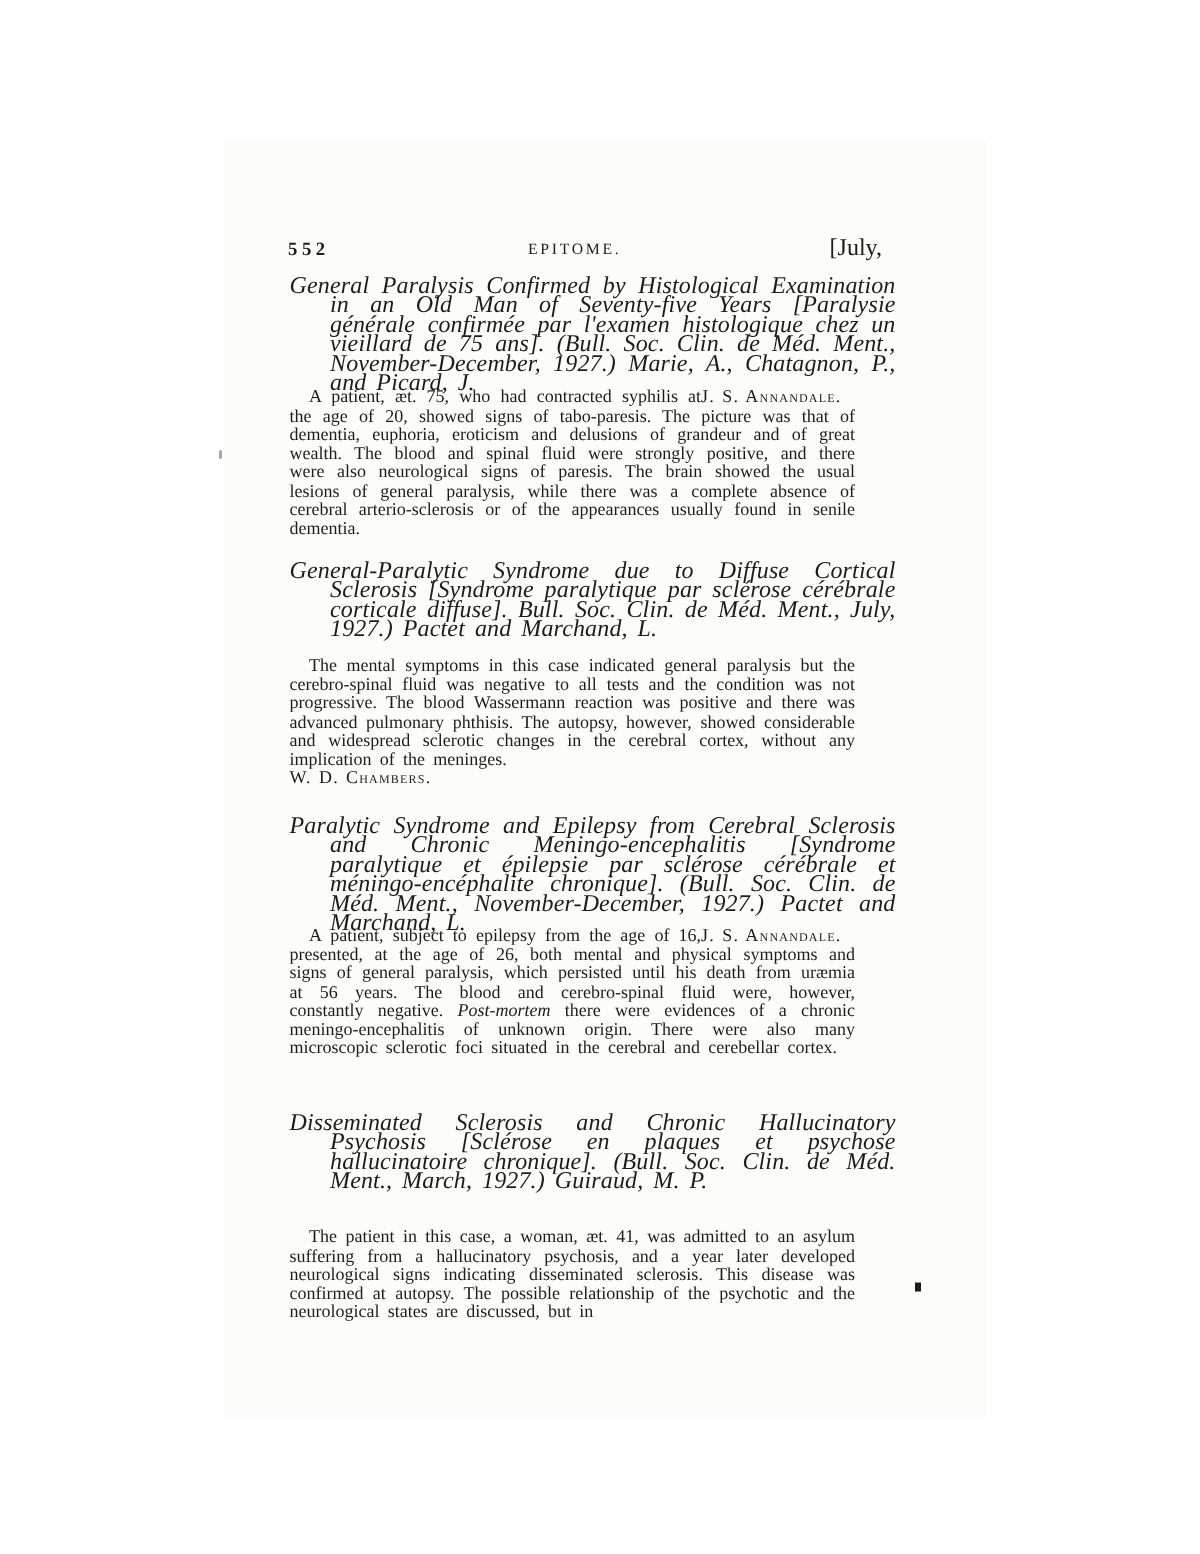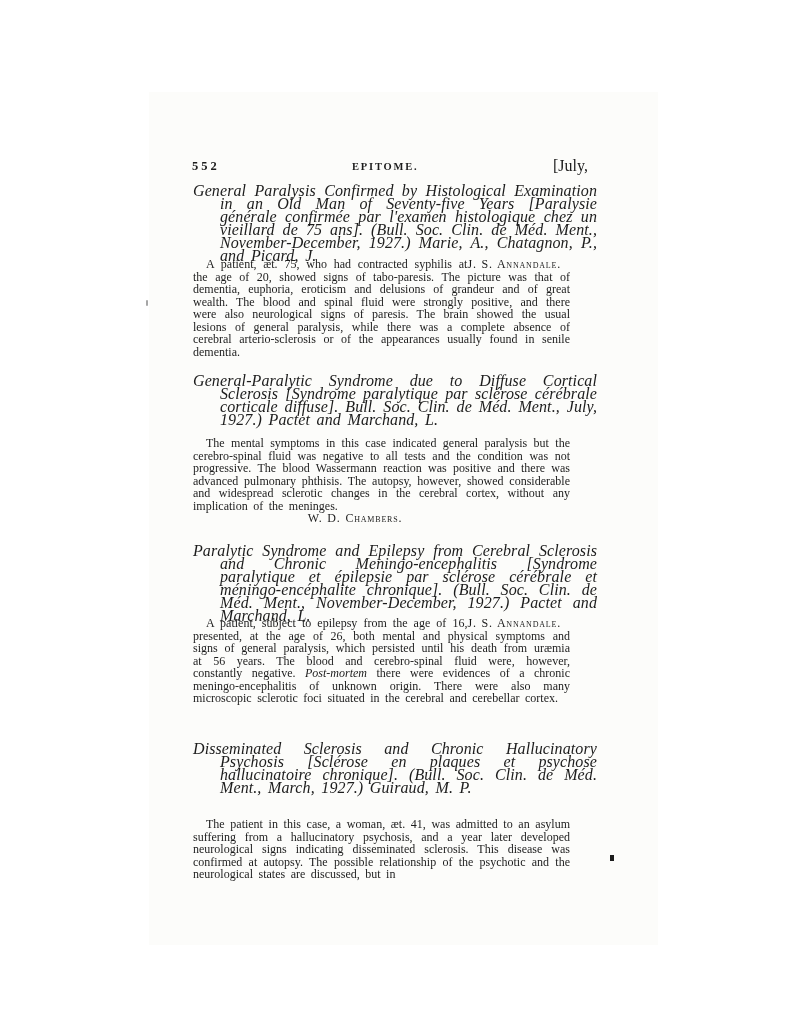--- a/index.html
+++ b/index.html
@@ -14,40 +14,40 @@
     background:#fcfcfa;
   }
   
   .header-row { position:absolute; left:192px; top:157px; width:396px; height:18px; }
   .page-number {
     position:absolute; left:0; top:2px;
     font-size:12.5px; font-weight:bold; letter-spacing:3px;
   }
   .running-title {
     position:absolute; left:160px; top:4px;
-    font-size:10.5px; font-weight:bold; letter-spacing:1.8px;
+    font-size:10.5px; font-weight:normal; letter-spacing:1.8px;
   }
   .issue-label { position:absolute; right:0; top:0; font-size:16px; }
 
   
   .block { position:absolute; left:193px; width:377px; text-align:justify; }
   .heading {
     font-style:italic; font-size:16px; line-height:13px;
     padding-left:27px; text-indent:-27px; word-spacing:2.5px;
     letter-spacing:0.1px;
   }
   .para  { font-size:12px; line-height:12.5px; word-spacing:2.5px; }
   .para .para-text { display:block; text-indent:13px; }
   .sig-float {
     float:right; margin-right:9px;
     font-variant:small-caps; letter-spacing:0.8px; word-spacing:1px;
     text-indent:0;
   }
   .sig-line {
-    text-align:center; padding-right:53px;
+    text-align:left; padding-right:53px;
     font-variant:small-caps; letter-spacing:0.8px; word-spacing:1px;
     font-size:12px; line-height:12.5px;
   }
   .inline-italic { font-style:italic; }
 
   
   .speck-left {
     position:absolute; left:146px; top:300px; width:2px; height:6px;
     background:#a6a6a6; border-radius:1px;
   }

